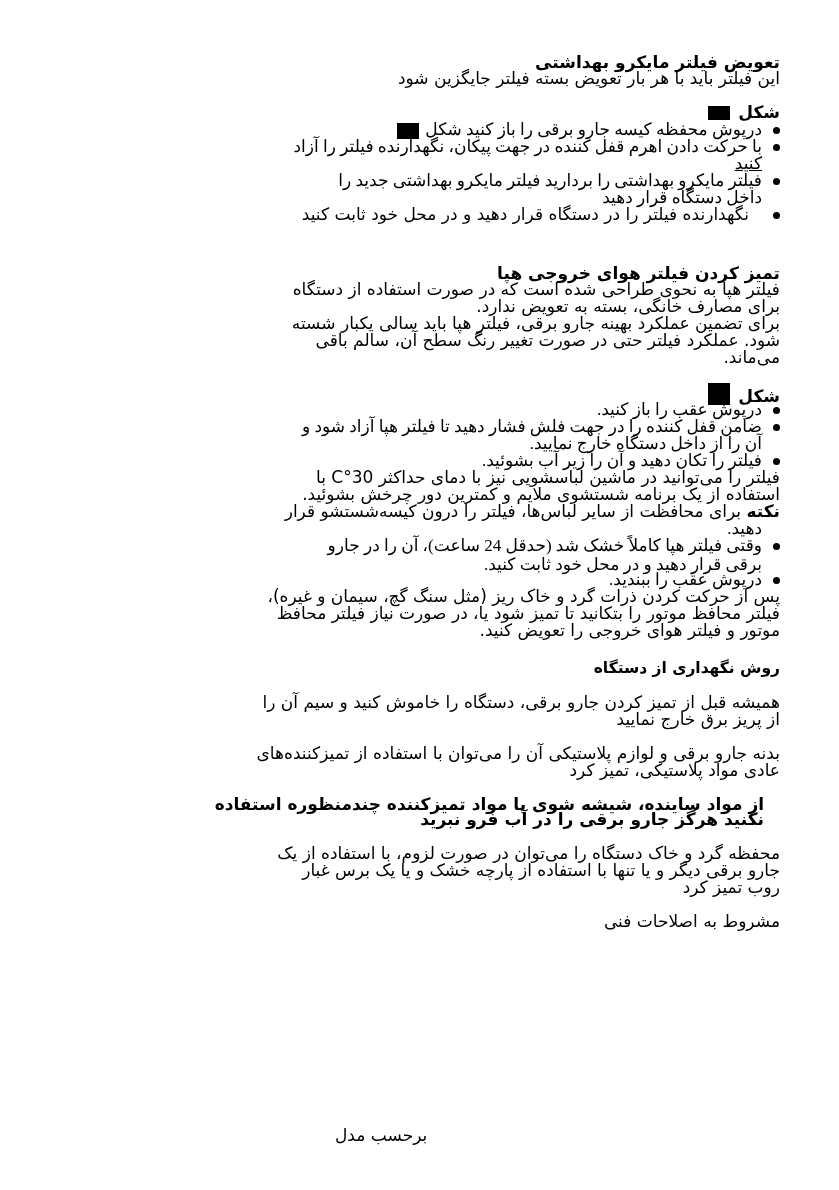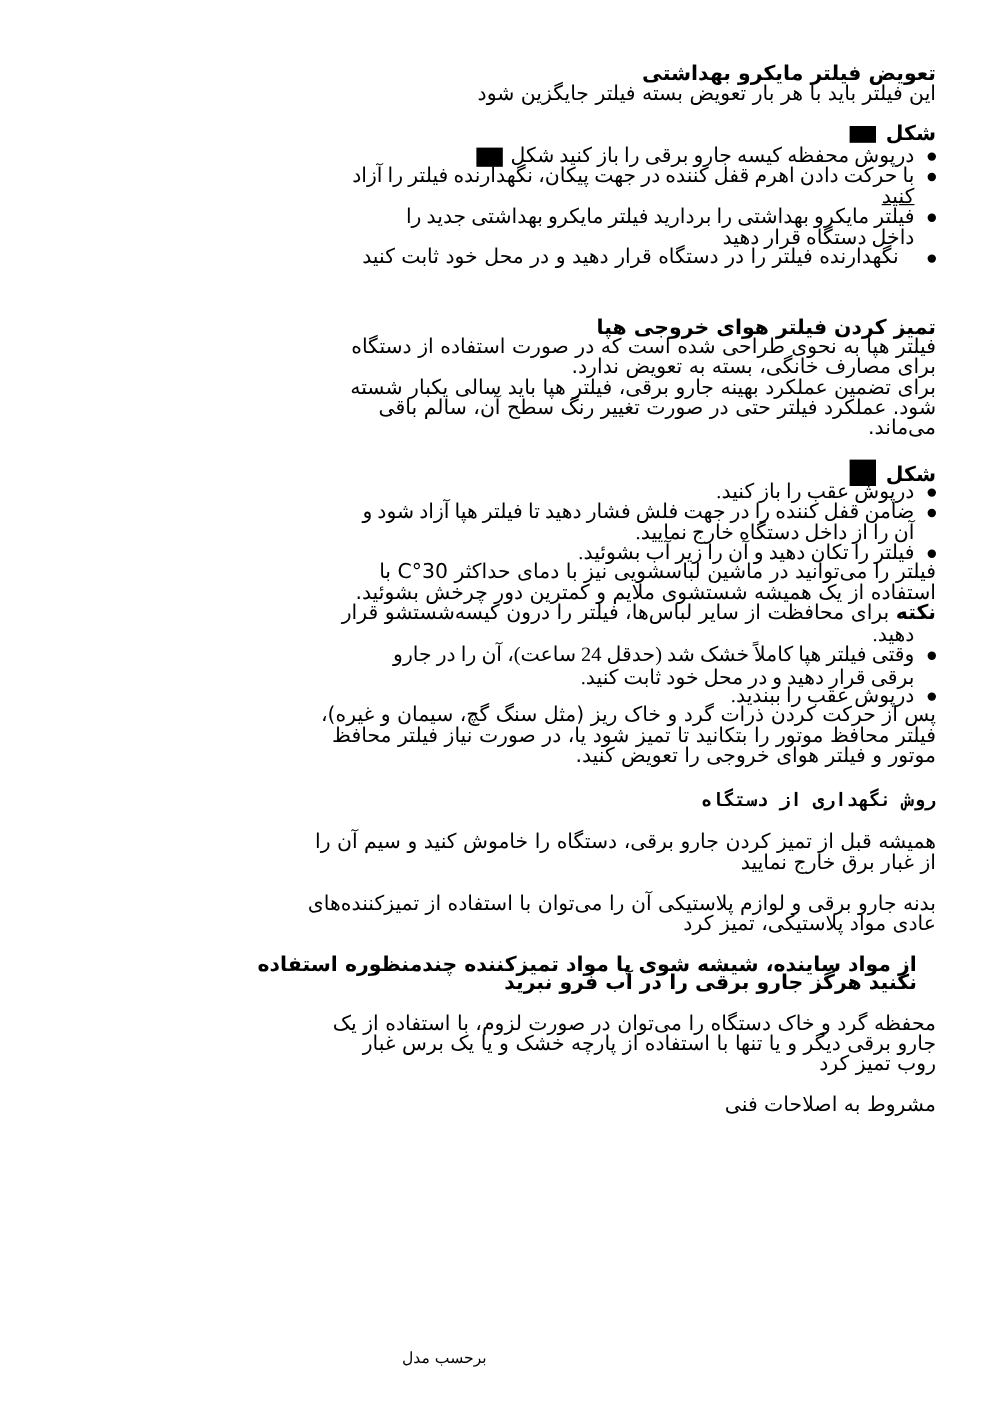--- a/index.html
+++ b/index.html
@@ -2,26 +2,26 @@
 <html><head>
   <meta charset="utf-8">
   <style>
     html, body { margin: 0; padding: 0; background: #ffffff; }
     body { width: 839px; height: 1190px; position: relative; overflow: hidden;
            font-family: "DejaVu Sans", "Liberation Sans", sans-serif; color: #000; }
     .page { position: absolute; left: 0; top: 0; width: 839px; height: 1190px; }
     .line { position: absolute; right: 59px; direction: rtl; text-align: right;
             font-size: 17px; line-height: 17px; white-space: nowrap; }
     .bold { font-weight: bold; }
-    .h2 { font-size: 15.5px; font-weight: bold; line-height: 22px; font-family: Liberation Mono, monospace; }
+    .h2 { font-size: 15.5px; font-weight: bold; line-height: 22px; }
     .bullet { position: absolute; right: 59px; width: 7px; height: 7px; border-radius: 50%; background: #000; }
     .blk { display: inline-block; background: #000; vertical-align: middle; }
     .indent { right: 77px; font-family: Liberation Serif, serif; }
     .indent2 { right: 90px; }
-    .footer { position: absolute; left: 335px; top: 1125px; font-size: 13px; direction: rtl; white-space: nowrap; text-align: right; }
+    .footer { position: absolute; left: 335px; top: 1125px; font-size: 17px; direction: rtl; white-space: nowrap; text-align: right; }
     .ul { text-decoration: underline; }
   </style>
 </head>
 <body>
 
 <div class="page">
 
   <div class="line bold" style="top:54px">تعویض فیلتر مایکرو  بهداشتی</div>
   <div class="line" style="top:70px">این فیلتر باید با هر بار تعویض بسته فیلتر جایگزین شود</div>
 
@@ -63,42 +63,42 @@
   <div class="line indent" style="top:401px">درپوش عقب را باز کنید.</div>
 
   <div class="bullet" style="top:424px"></div>
   <div class="line indent" style="top:418px">ضامن قفل کننده را در جهت فلش فشار دهید تا فیلتر هپا  آزاد شود و</div>
   <div class="line indent" style="top:435px">آن را از داخل دستگاه خارج نمایید.</div>
 
   <div class="bullet" style="top:458px"></div>
   <div class="line indent" style="top:452px">فیلتر را تکان دهید و آن را زیر آب بشوئید.</div>
 
   <div class="line" style="top:469px">فیلتر را می‌توانید در ماشین لباسشویی نیز با دمای حداکثر 30°C با</div>
-  <div class="line" style="top:486px">استفاده از یک همیشه شستشوی ملایم و کمترین دور چرخش بشوئید.</div>
+  <div class="line" style="top:486px">استفاده از یک برنامه شستشوی ملایم و کمترین دور چرخش بشوئید.</div>
 
   <div class="line" style="top:503px">
     <span class="bold">نکته</span><span> برای محافظت از سایر لباس‌ها، فیلتر را درون کیسه‌شستشو قرار</span>
   </div>
   <div class="line indent" style="top:520px">دهید.</div>
 
   <div class="bullet" style="top:543px"></div>
   <div class="line indent" style="top:537px">وقتی فیلتر هپا  کاملاً خشک شد (حدقل 24 ساعت)، آن را در جارو</div>
   <div class="line indent" style="top:556px">برقی قرار دهید و در محل خود ثابت کنید.</div>
 
   <div class="bullet" style="top:577px"></div>
   <div class="line indent" style="top:571px">درپوش عقب را ببندید.</div>
 
   <div class="line" style="top:588px">پس از حرکت کردن ذرات گرد و خاک ریز (مثل سنگ گچ، سیمان و غیره)،</div>
   <div class="line" style="top:605px">فیلتر محافظ موتور را بتکانید تا تمیز شود یا، در صورت نیاز فیلتر محافظ</div>
   <div class="line" style="top:622px">موتور و فیلتر هوای خروجی را تعویض کنید.</div>
 
   <div class="line h2" style="top:657px">روش نگهداری از دستگاه</div>
 
   <div class="line" style="top:694px">همیشه قبل از تمیز کردن جارو برقی، دستگاه را خاموش کنید و سیم آن را</div>
-  <div class="line" style="top:711px">از غبار برق خارج نمایید</div>
+  <div class="line" style="top:711px">از پریز برق خارج نمایید</div>
 
   <div class="line" style="top:745px">بدنه جارو برقی و لوازم پلاستیکی آن را می‌توان با استفاده از تمیزکننده‌های</div>
   <div class="line" style="top:762px">عادی مواد پلاستیکی، تمیز کرد</div>
 
   <div class="line bold" style="top:796px;right:75px">از مواد ساینده، شیشه شوی یا مواد تمیزکننده چندمنظوره استفاده</div>
   <div class="line bold" style="top:811px;right:75px">نکنید  هرگز جارو برقی را در آب فرو نبرید</div>
 
   <div class="line" style="top:845px">محفظه گرد و خاک دستگاه را می‌توان در صورت لزوم، با استفاده از یک</div>
   <div class="line" style="top:862px">جارو برقی دیگر و یا تنها با استفاده از پارچه خشک و یا یک برس غبار</div>
   <div class="line" style="top:879px">روب تمیز کرد</div>

